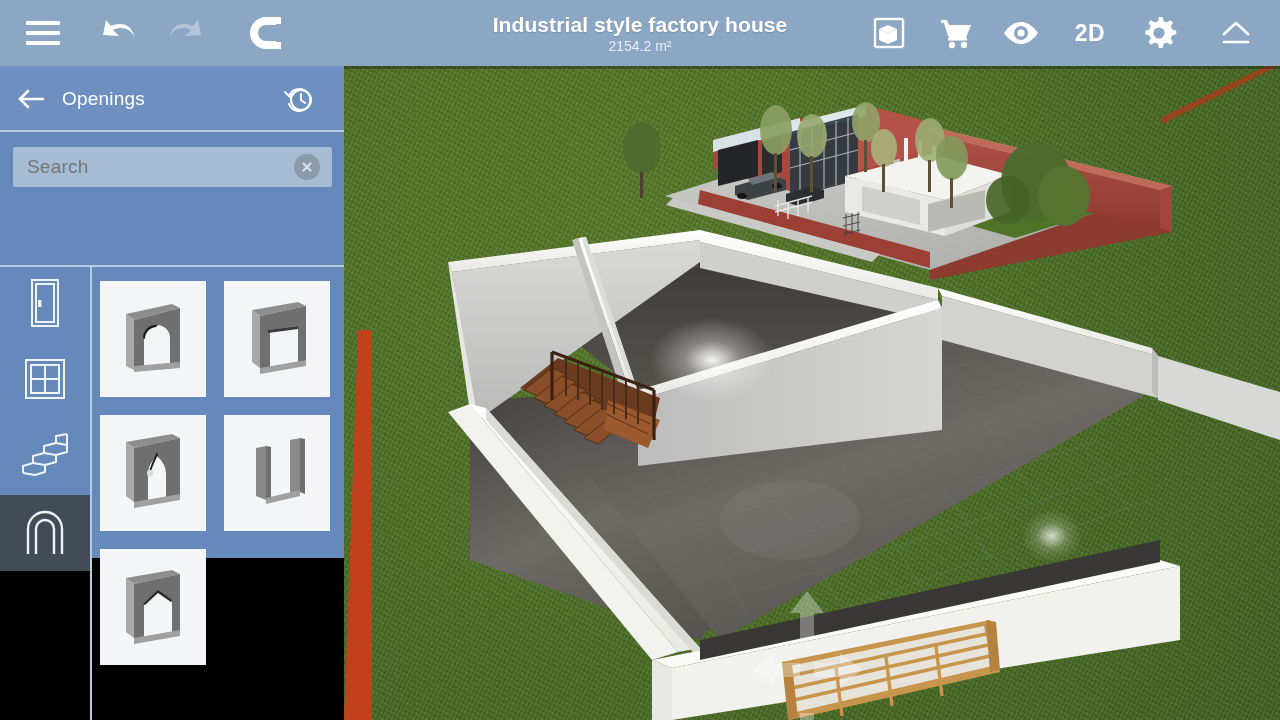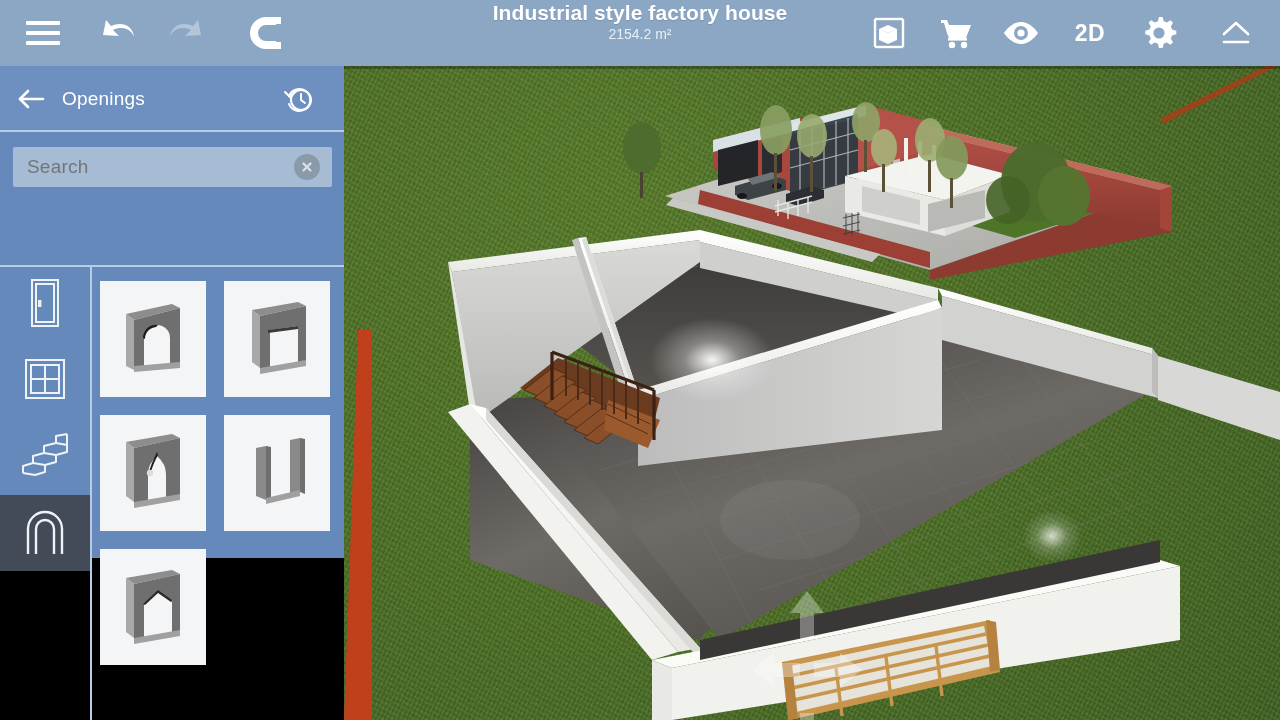--- a/index.html
+++ b/index.html
@@ -24,21 +24,21 @@
   }
   .hamburger { width: 86px; }
   .ham-lines { width: 34px; display:flex; flex-direction: column; gap: 6px; }
   .ham-lines i { display:block; height: 4px; background: #ffffff; border-radius: 1px; }
 
   .undo-btn, .redo-btn { width: 66px; }
   .magnet-btn { width: 92px; }
 
   #title-block {
     position: absolute; left: 0; top: 0; width: 1280px; height: 66px;
-    display: flex; flex-direction: column; align-items: center; 
+    display: flex; flex-direction: column; align-items: center; justify-content: center;
     pointer-events: none;
   }
   #proj-title {
     color: #ffffff; font-size: 21px; font-weight: bold; letter-spacing: .1px;
     line-height: 25px; text-shadow: 0 1px 1px rgba(60,80,105,.25);
   }
   #proj-area {
     color: #e7eef6; font-size: 14px; line-height: 17px; margin-top: 1px;
   }
 

